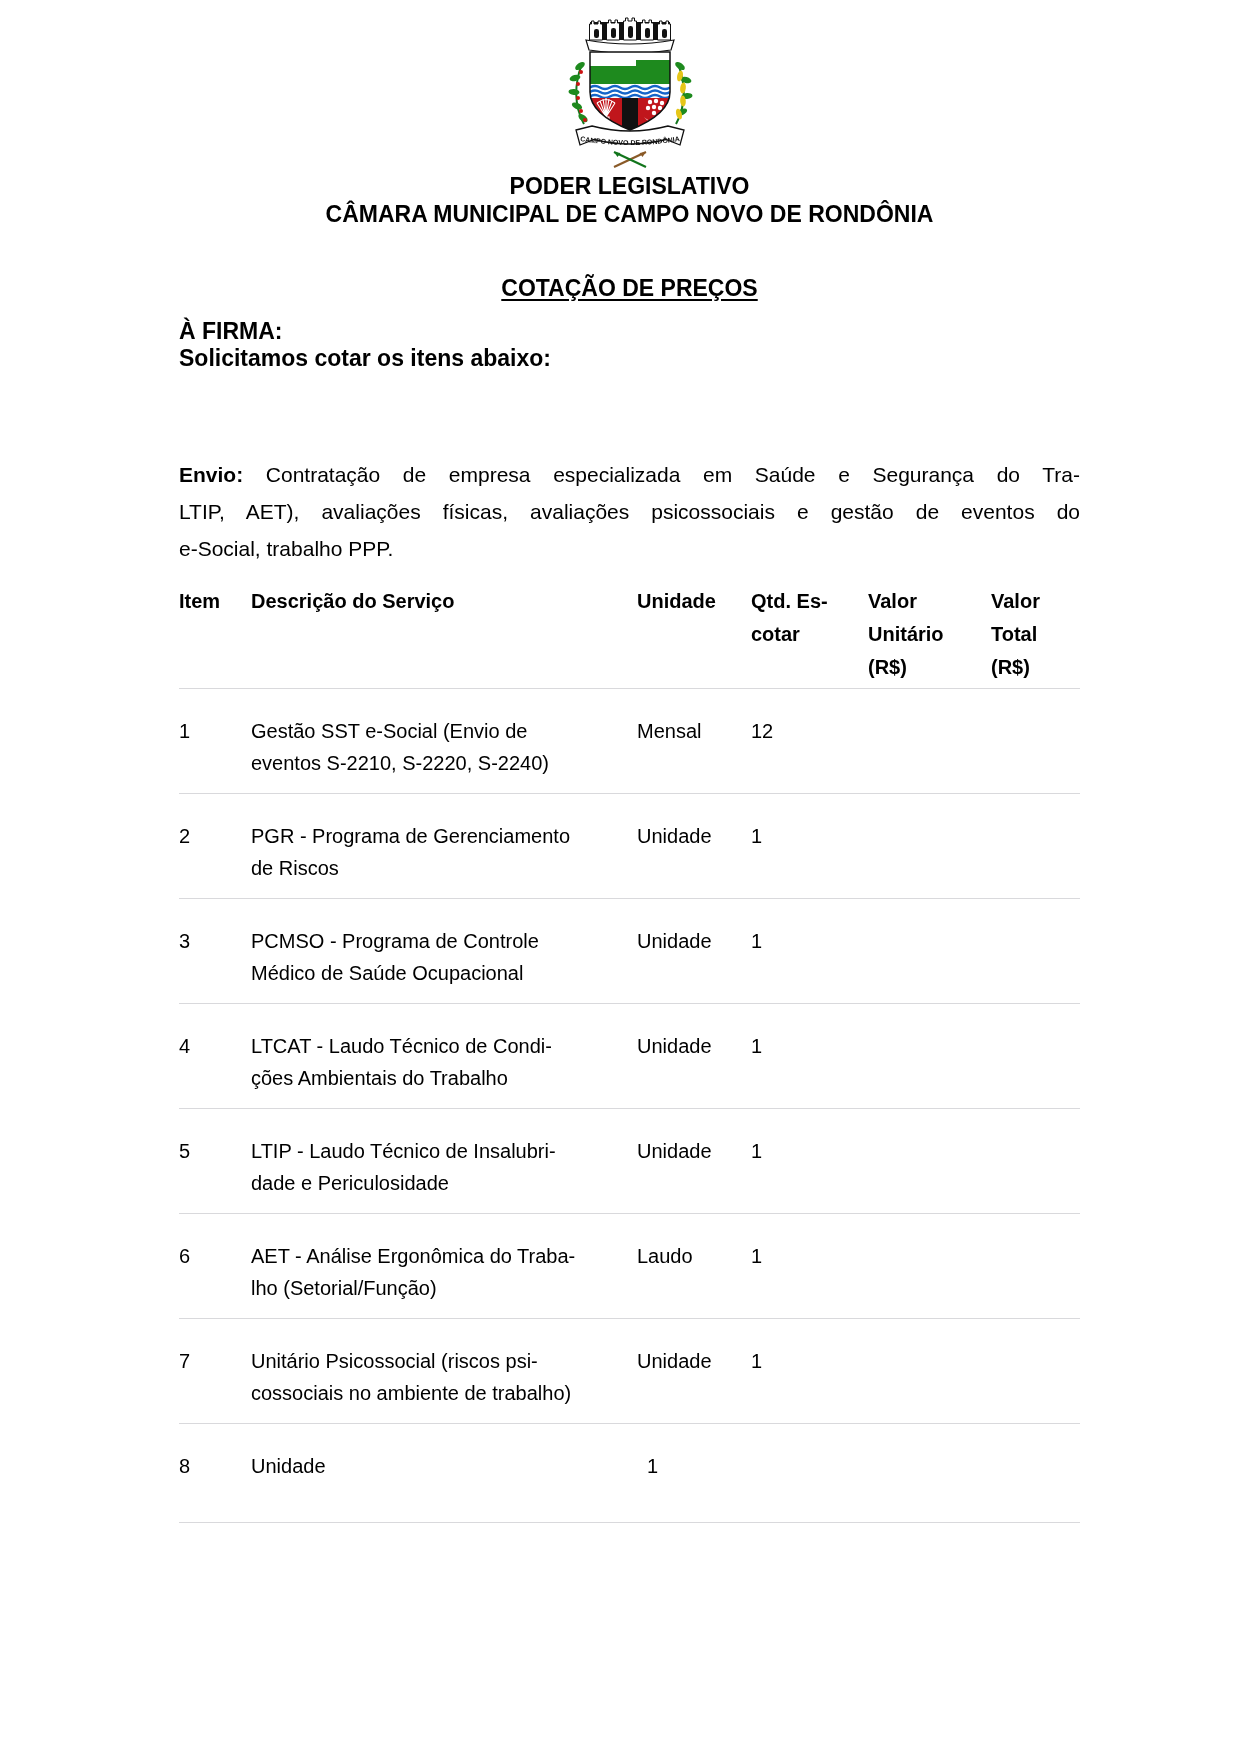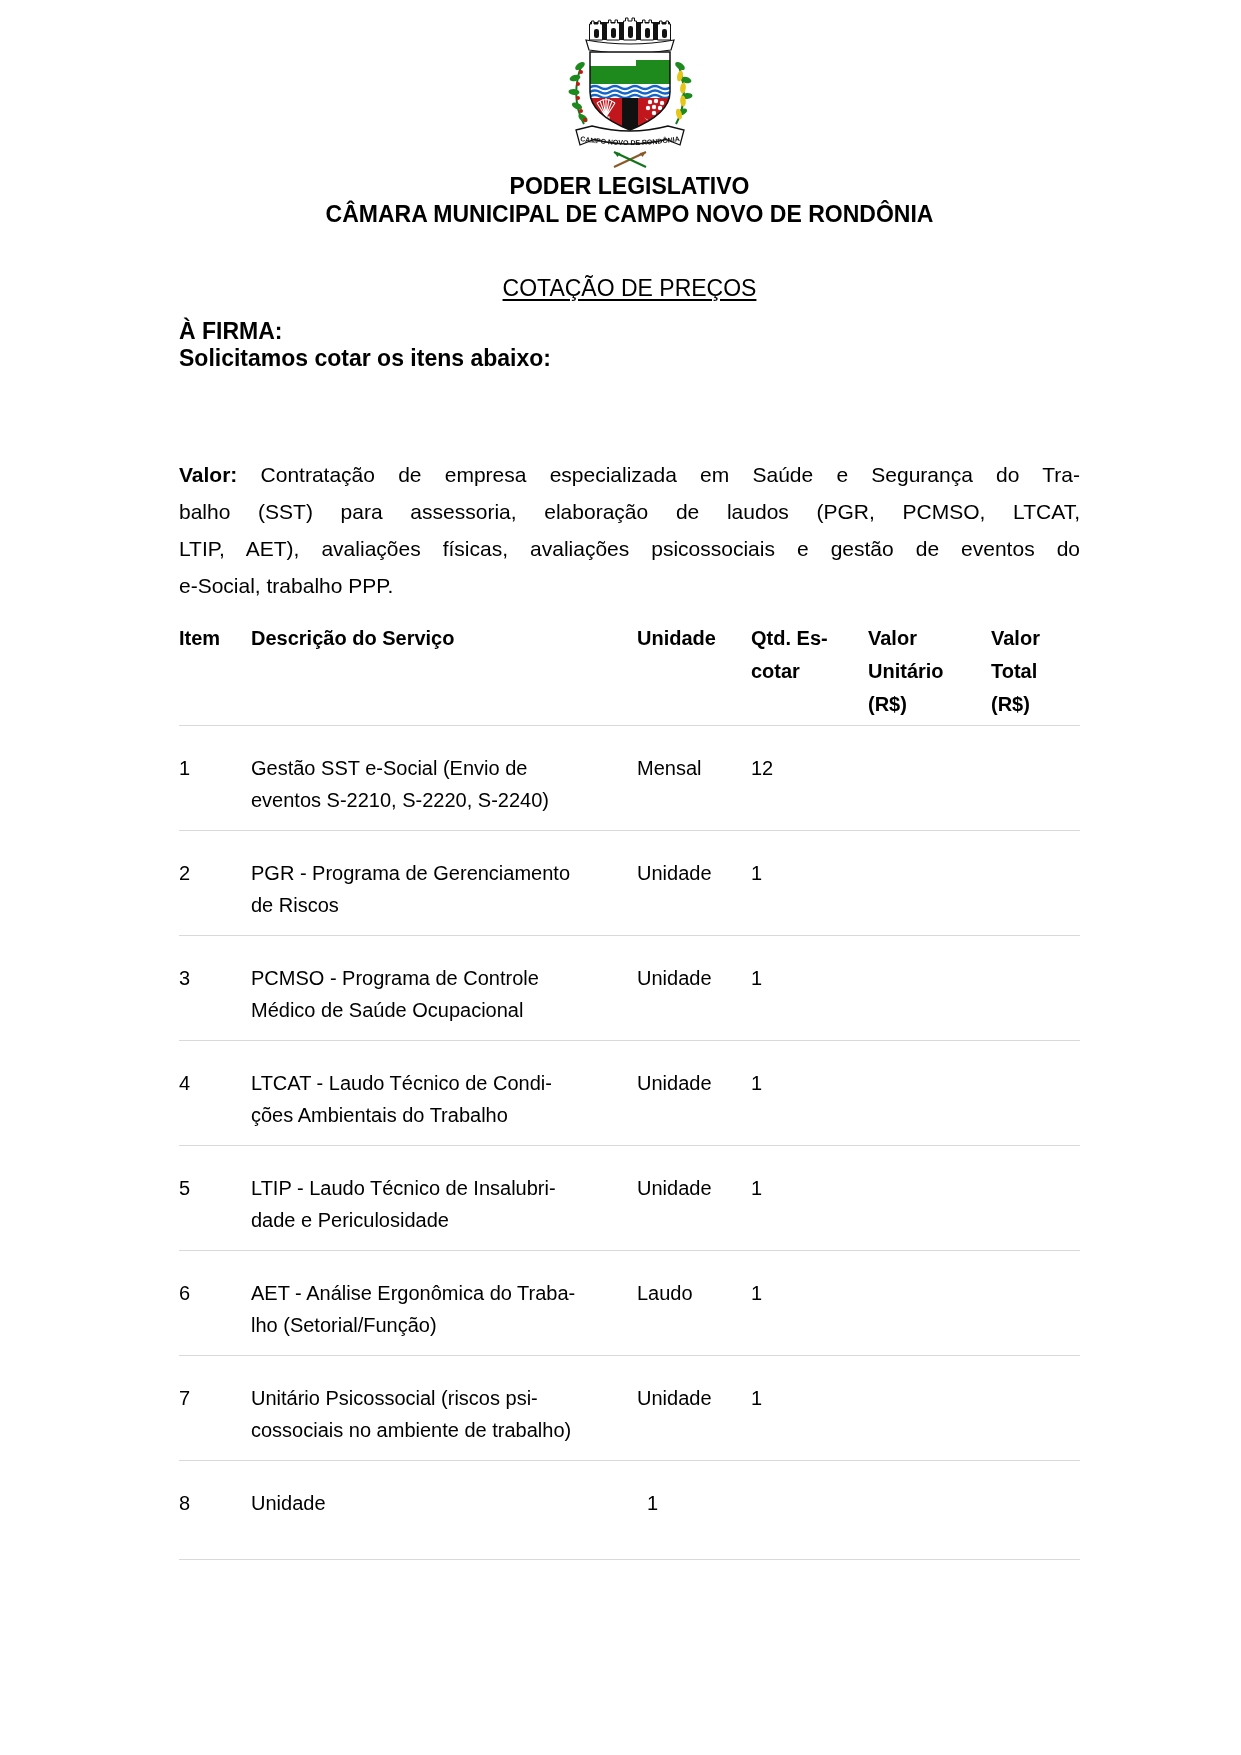--- a/index.html
+++ b/index.html
@@ -12,21 +12,21 @@
 
   
   .crest-wrap { margin-top:8px; height:162px; text-align:center; }
   .crest-wrap svg { display:inline-block; }
 
   
   .org-header { margin-top:2px; text-align:center; font-weight:bold;
     font-size:23px; line-height:28px; }
 
   
-  .doc-title { margin-top:46px; text-align:center; font-weight:normal;
+  .doc-title { margin-top:46px; text-align:center; font-weight:bold;
     font-size:23px; line-height:28px; text-decoration:underline;
     text-decoration-thickness:2px; text-underline-offset:3px; }
 
   
   .firma { margin-top:16px; font-weight:bold; font-size:23px; line-height:27px; }
 
   
   .objeto { margin-top:84px; font-size:21px; line-height:37px; }
   .objeto-line { text-align:justify; text-align-last:justify; }
   .objeto-line.last { text-align:left; text-align-last:left; }
@@ -173,22 +173,21 @@
   <div class="doc-title">
     <span>COTAÇÃO DE PREÇOS</span>
   </div>
 
   <div class="firma">
     <div>À FIRMA:</div>
     <div>Solicitamos cotar os itens abaixo:</div>
   </div>
 
   <div class="objeto">
-    <div class="objeto-line"><b class="objeto-label">Valor:</b><span>Contratação de empresa especializada em Saúde e Segurança do Tra-</span></div>
-    <div class="objeto-line">balho (SST) para assessoria, elaboração de laudos (PGR, PCMSO, LTCAT,</div>
+    <div class="objeto-line"><b class="objeto-label">Envio:</b><span>Contratação de empresa especializada em Saúde e Segurança do Tra-</span></div>
     <div class="objeto-line">LTIP, AET), avaliações físicas, avaliações psicossociais e gestão de eventos do</div>
     <div class="objeto-line last">e-Social, trabalho PPP.</div>
   </div>
 
   <div class="qtable">
     <div class="thead">
       <div class="c-item">Item</div>
       <div class="c-desc">Descrição do Serviço</div>
       <div class="c-unit">Unidade</div>
       <div class="c-qty pre">Qtd. Es-

